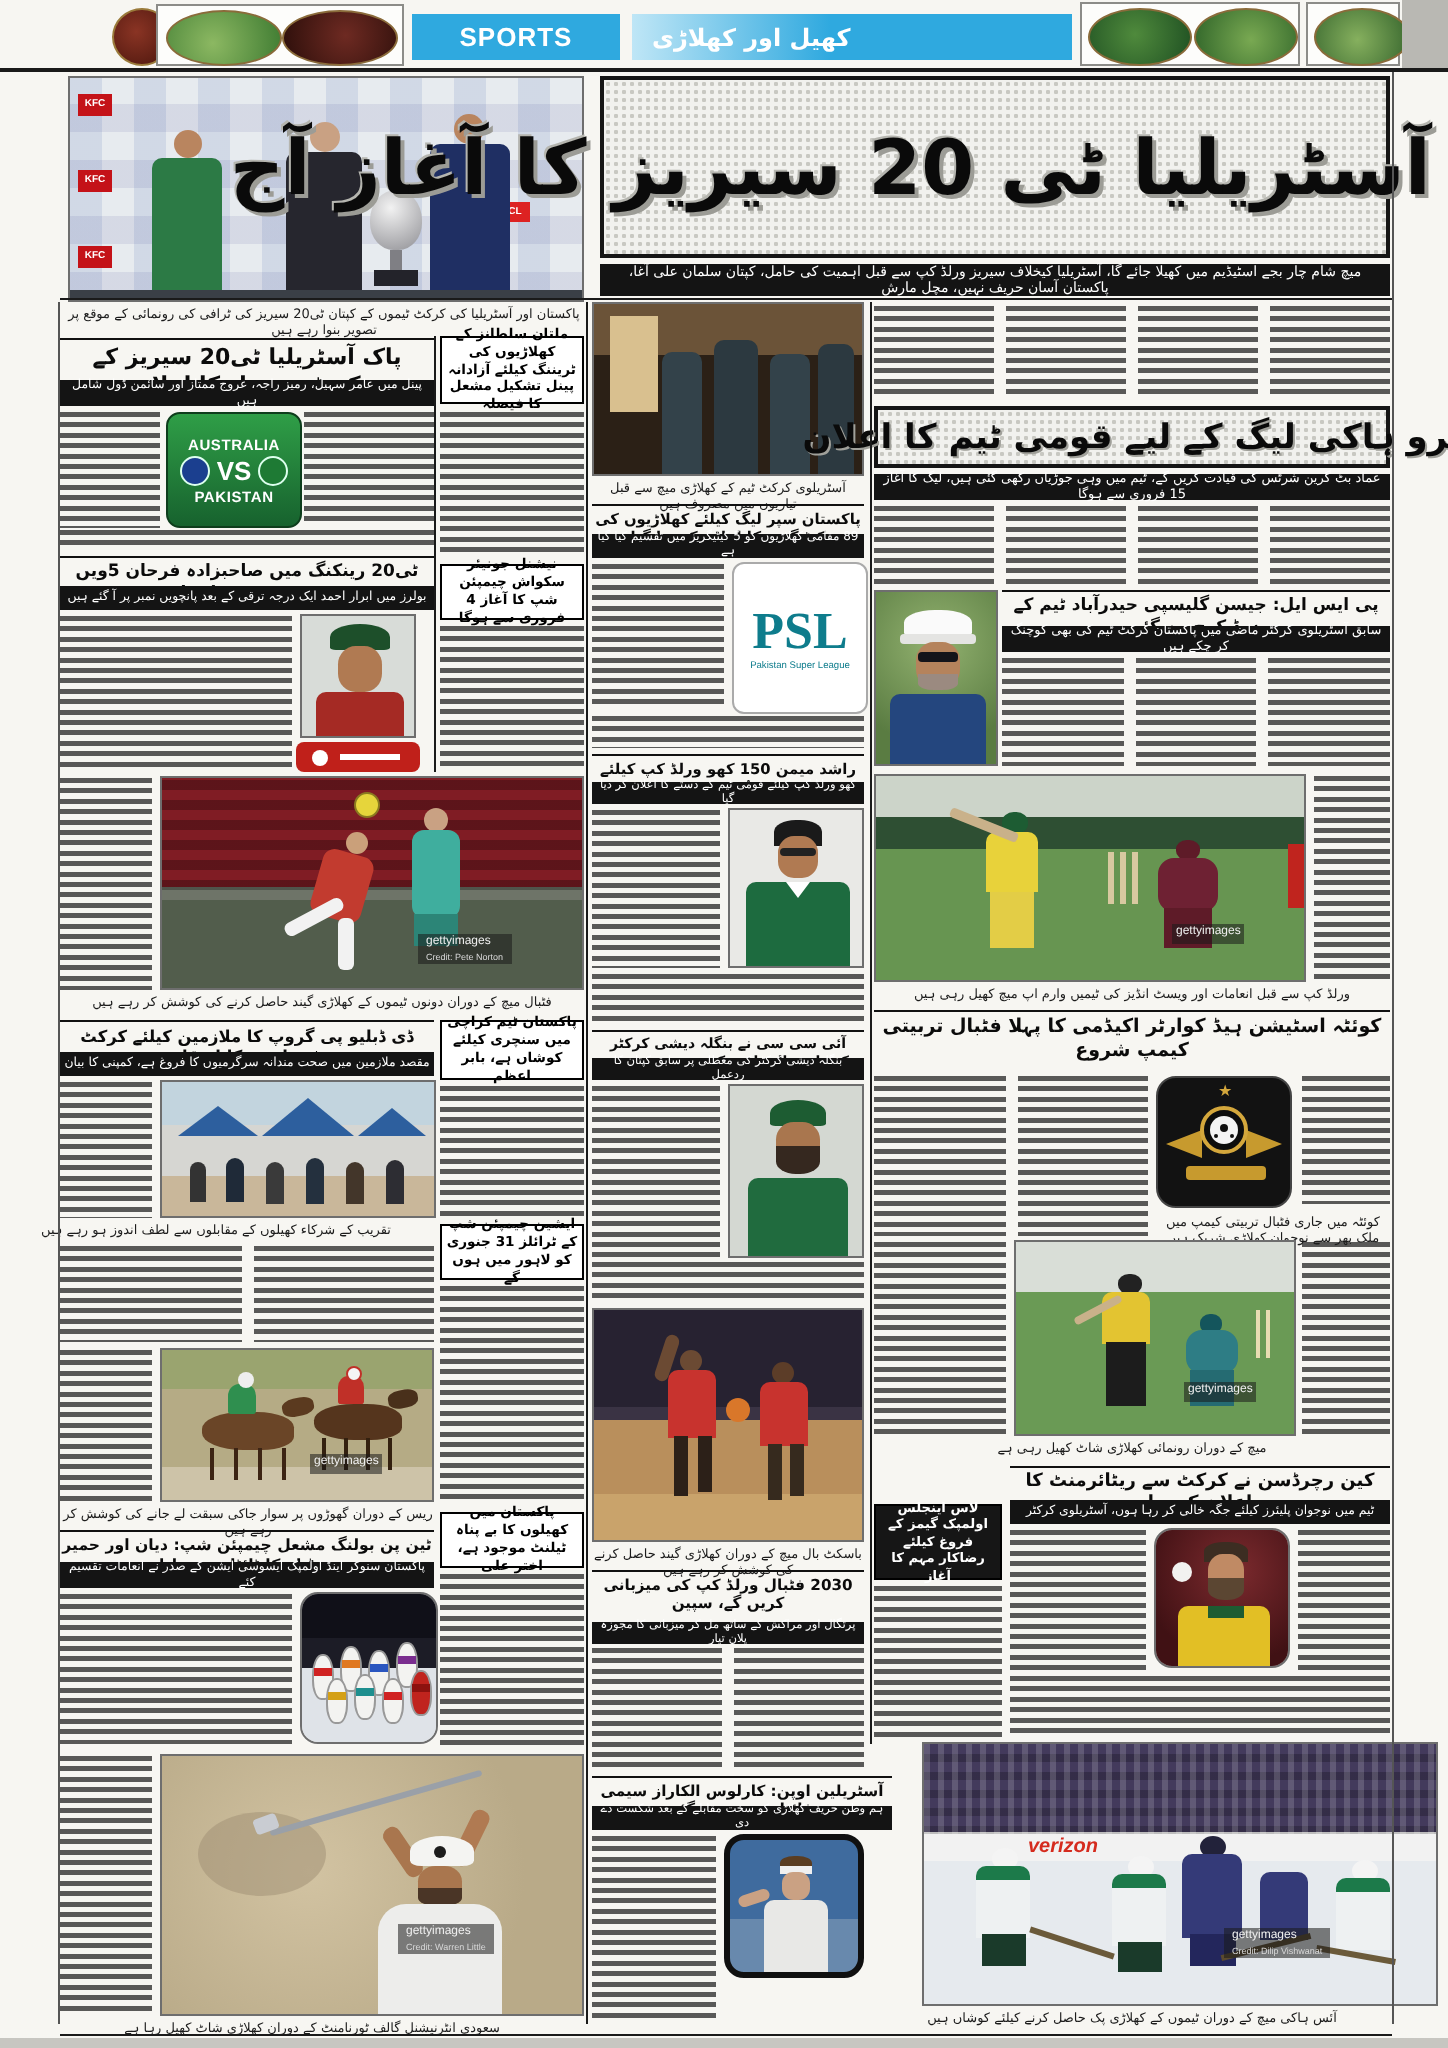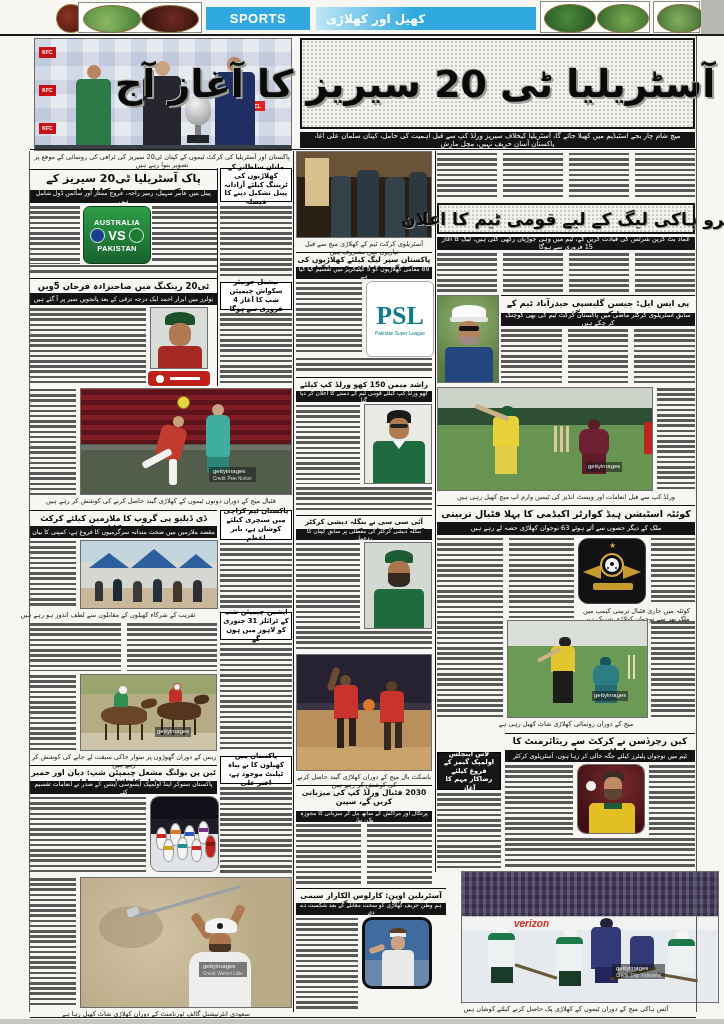--- a/index.html
+++ b/index.html
@@ -270,21 +270,21 @@
     <div class="i" style="left:128px;top:55px;width:22px;height:19px;background:#a9764e;border-radius:40%;"></div>
     <div class="i" style="left:128px;top:66px;width:22px;height:9px;background:#4a3526;border-radius:0 0 45% 45%;"></div>
     <div class="fig" style="left:108px;top:74px;width:62px;height:57px;background:#ededeb;border-radius:14px 14px 0 0;"></div>
     <div class="getty" style="position:absolute;left:118px;top:84px;">
       <div>gettyimages</div>
       <div class="gc">Credit: Warren Little</div>
     </div>
   </div>
   <div class="abs cap" style="left:58px;top:1010px;width:196px;">سعودی انٹرنیشنل گالف ٹورنامنٹ کے دوران کھلاڑی شاٹ کھیل رہا ہے</div>
 
-  <div class="abs bx" style="left:220px;top:168px;width:72px;height:34px;font-size:6.8px;">ملتان سلطانز کے کھلاڑیوں کی ٹریننگ کیلئے آزادانہ پینل تشکیل دینے کا فیصلہ</div>
+  <div class="abs bx" style="left:220px;top:168px;width:72px;height:34px;font-size:6.8px;">ملتان سلطانز کے کھلاڑیوں کی ٹریننگ کیلئے آزادانہ پینل تشکیل مشعل کا فیصلہ</div>
   <div class="abs fake" style="left:220px;top:206px;width:72px;height:73px;"></div>
   <div class="abs bx" style="left:220px;top:282px;width:72px;height:28px;font-size:6.8px;">نیشنل جونیئر سکواش چیمپئن شپ کا آغاز 4 فروری سے ہوگا</div>
   <div class="abs fake" style="left:220px;top:313px;width:72px;height:70px;"></div>
   <div class="abs bx" style="left:220px;top:510px;width:72px;height:30px;font-size:6.8px;">پاکستان ٹیم کراچی میں سنچری کیلئے کوشاں ہے، بابر اعظم</div>
   <div class="abs fake" style="left:220px;top:543px;width:72px;height:66px;"></div>
   <div class="abs bx" style="left:220px;top:612px;width:72px;height:28px;font-size:6.8px;">ایشین چیمپئن شپ کے ٹرائلز 31 جنوری کو لاہور میں ہوں گے</div>
   <div class="abs fake" style="left:220px;top:643px;width:72px;height:109px;"></div>
   <div class="abs bx" style="left:220px;top:756px;width:72px;height:28px;font-size:6.8px;">پاکستان میں کھیلوں کا بے پناہ ٹیلنٹ موجود ہے، اختر علی</div>
   <div class="abs fake" style="left:220px;top:787px;width:72px;height:86px;"></div>
 
@@ -371,21 +371,20 @@
     <div class="i" style="left:144px;top:66px;width:24px;height:20px;background:#5e1b28;"></div>
     <div class="i" style="left:206px;top:34px;width:9px;height:32px;background:#c0241e;"></div>
     <div class="getty" style="position:absolute;left:148px;top:74px;padding:1px 2px;">
       <div>gettyimages</div>
     </div>
   </div>
   <div class="abs fake" style="left:657px;top:388px;width:38px;height:102px;"></div>
   <div class="abs cap" style="left:437px;top:493px;width:258px;">ورلڈ کپ سے قبل انعامات اور ویسٹ انڈیز کی ٹیمیں وارم اپ میچ کھیل رہی ہیں</div>
 
   <div class="abs hl rt" style="left:437px;top:505px;width:258px;height:15px;font-size:9.5px;">کوئٹہ اسٹیشن ہیڈ کوارٹر اکیڈمی کا پہلا فٹبال تربیتی کیمپ شروع</div>
-  <div class="abs bar" style="left:437px;top:522px;width:258px;height:13px;font-size:6.5px;">ملک کے دیگر حصوں سے آئے ہوئے 63 نوجوان کھلاڑی حصہ لے رہے ہیں</div>
   <div class="abs cols" style="left:437px;top:538px;width:137px;height:80px;">
     <div class="fake"></div>
       <div class="fake"></div>
   </div>
   <div class="abs" style="left:578px;top:538px;width:68px;height:66px;background:#121212;border-radius:10px;border:1px solid #444;box-sizing:border-box;">
     <div class="i" style="left:30px;top:2px;color:#d4a73c;font-size:8px;">★</div>
     <div class="i" style="left:4px;top:26px;width:18px;height:14px;background:#c79a2e;clip-path:polygon(100% 0,100% 100%,0 50%);"></div>
     <div class="i" style="left:44px;top:26px;width:18px;height:14px;background:#c79a2e;clip-path:polygon(0 0,0 100%,100% 50%);"></div>
     <div class="i" style="left:21px;top:14px;width:24px;height:24px;border-radius:50%;background:#0d0d0d;border:2px solid #d4a73c;box-sizing:border-box;"></div>
     <div class="i" style="left:26px;top:19px;width:14px;height:14px;border-radius:50%;background:#f4f4f4;">

